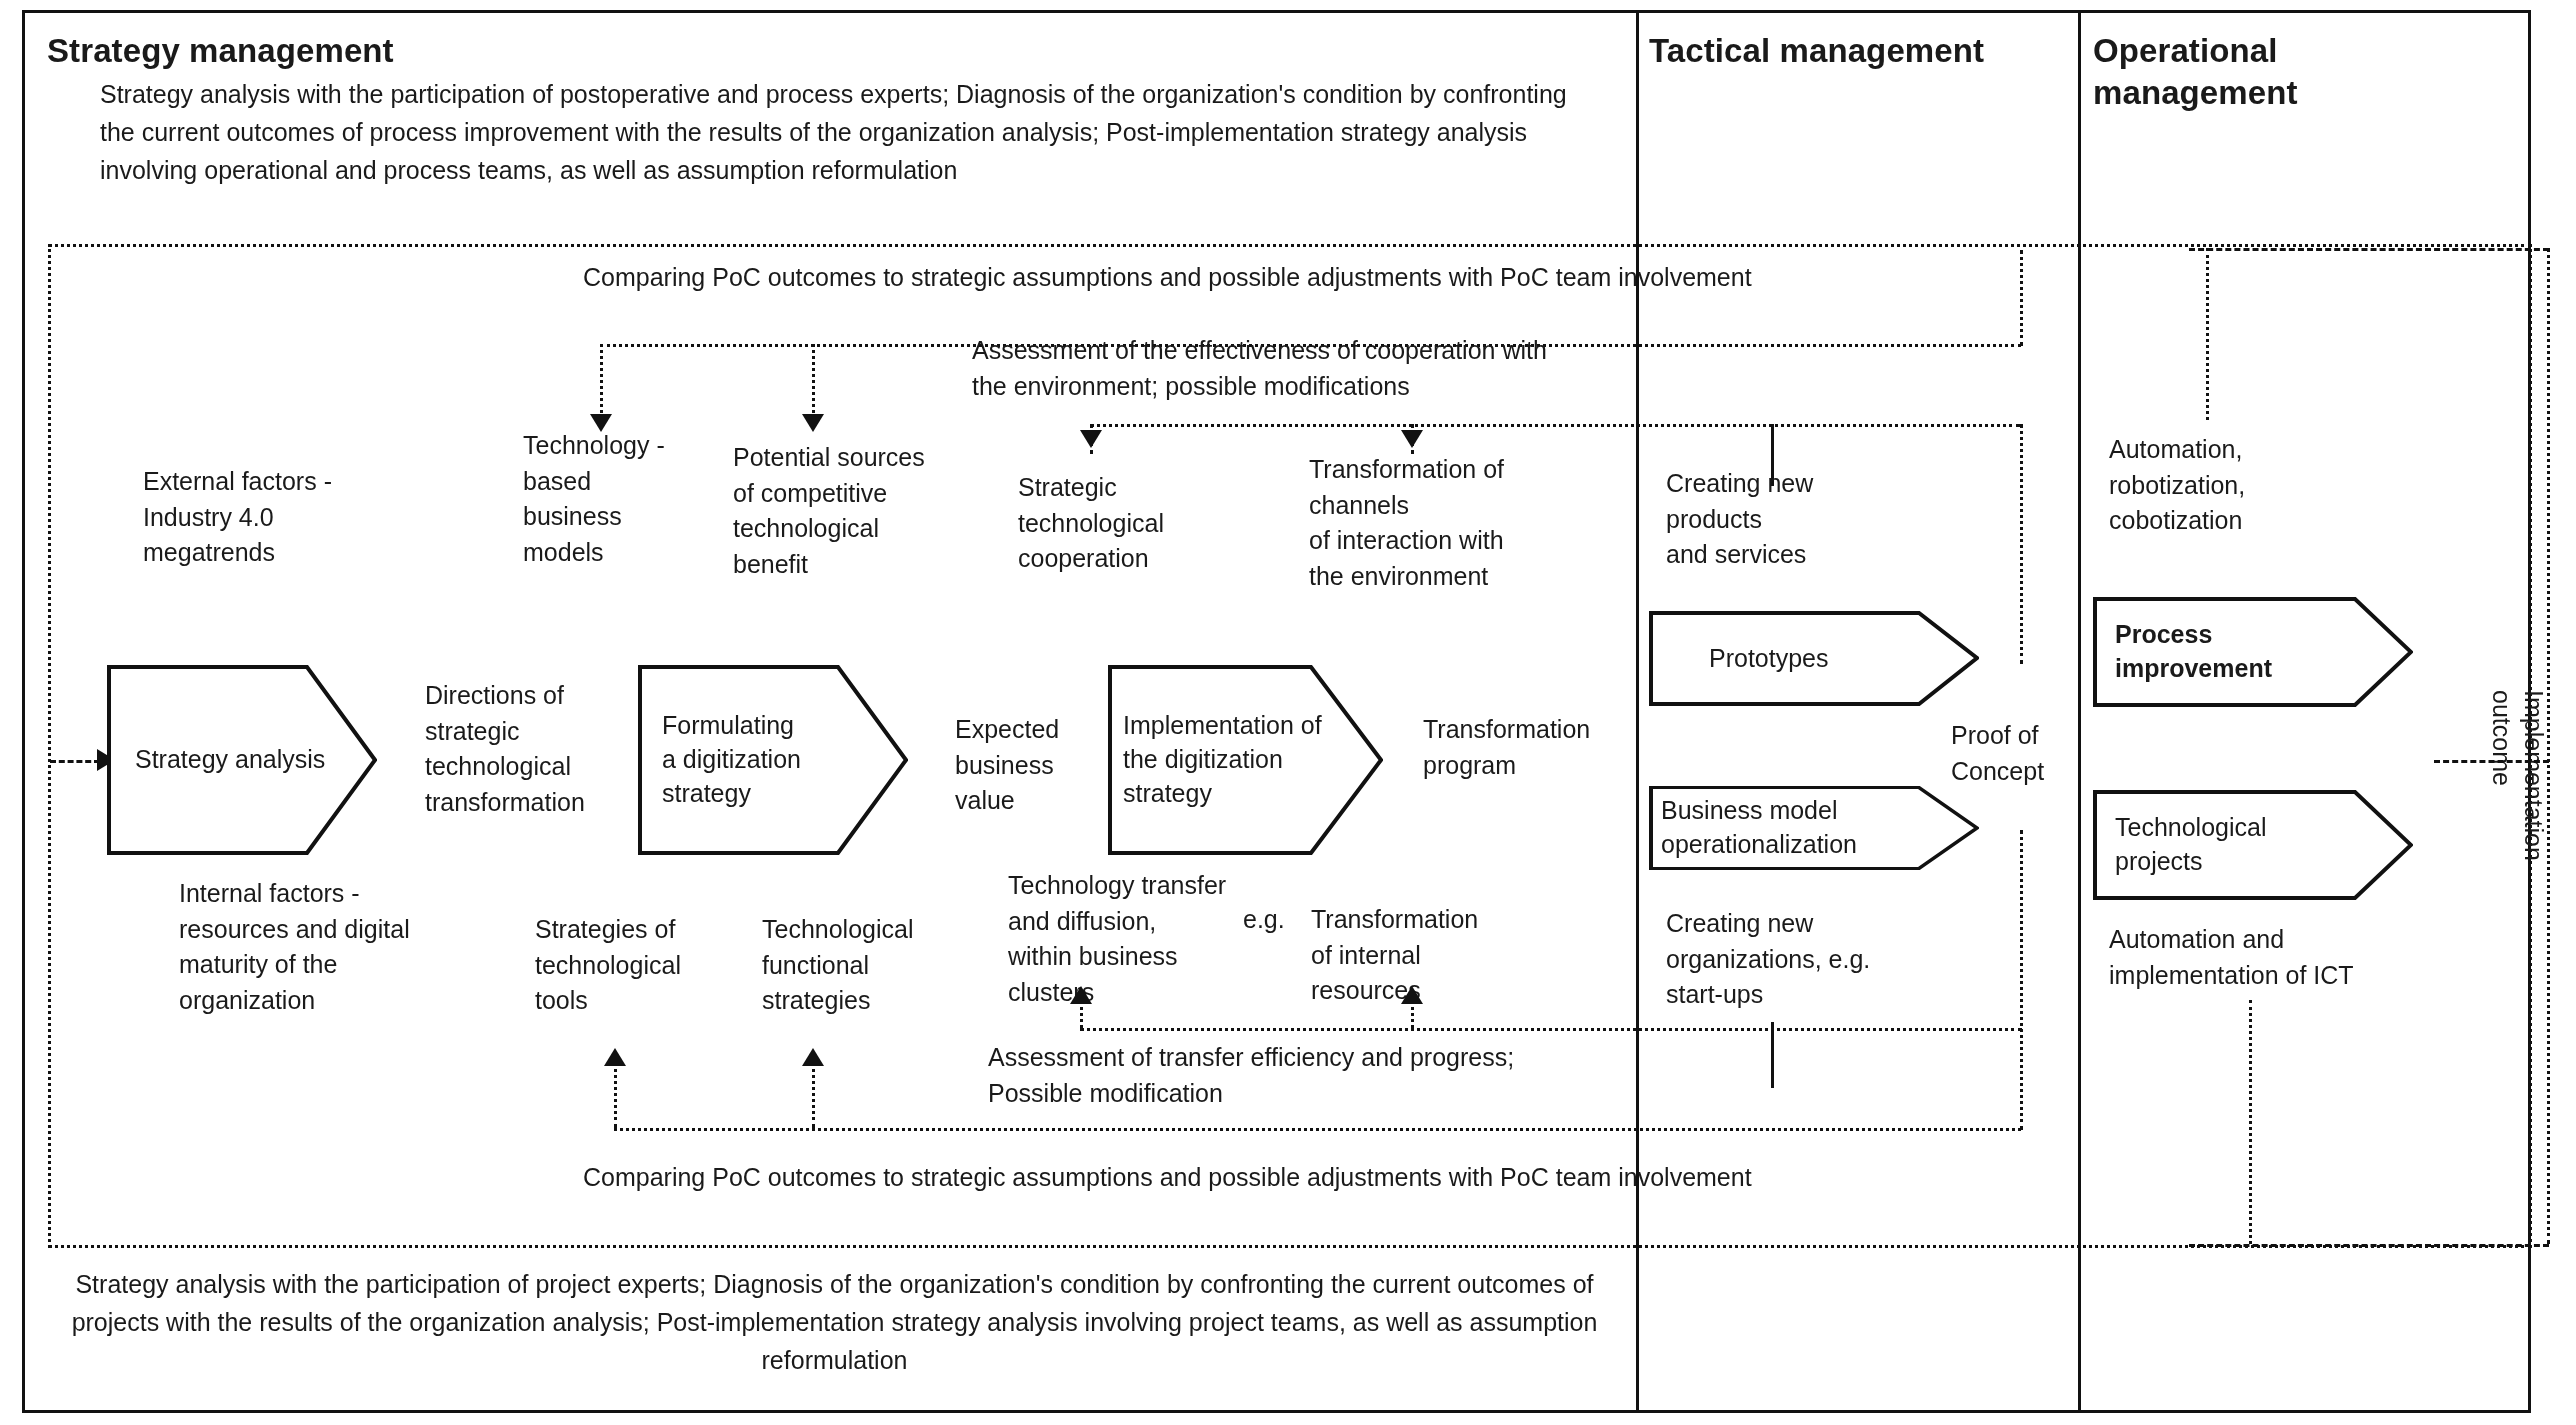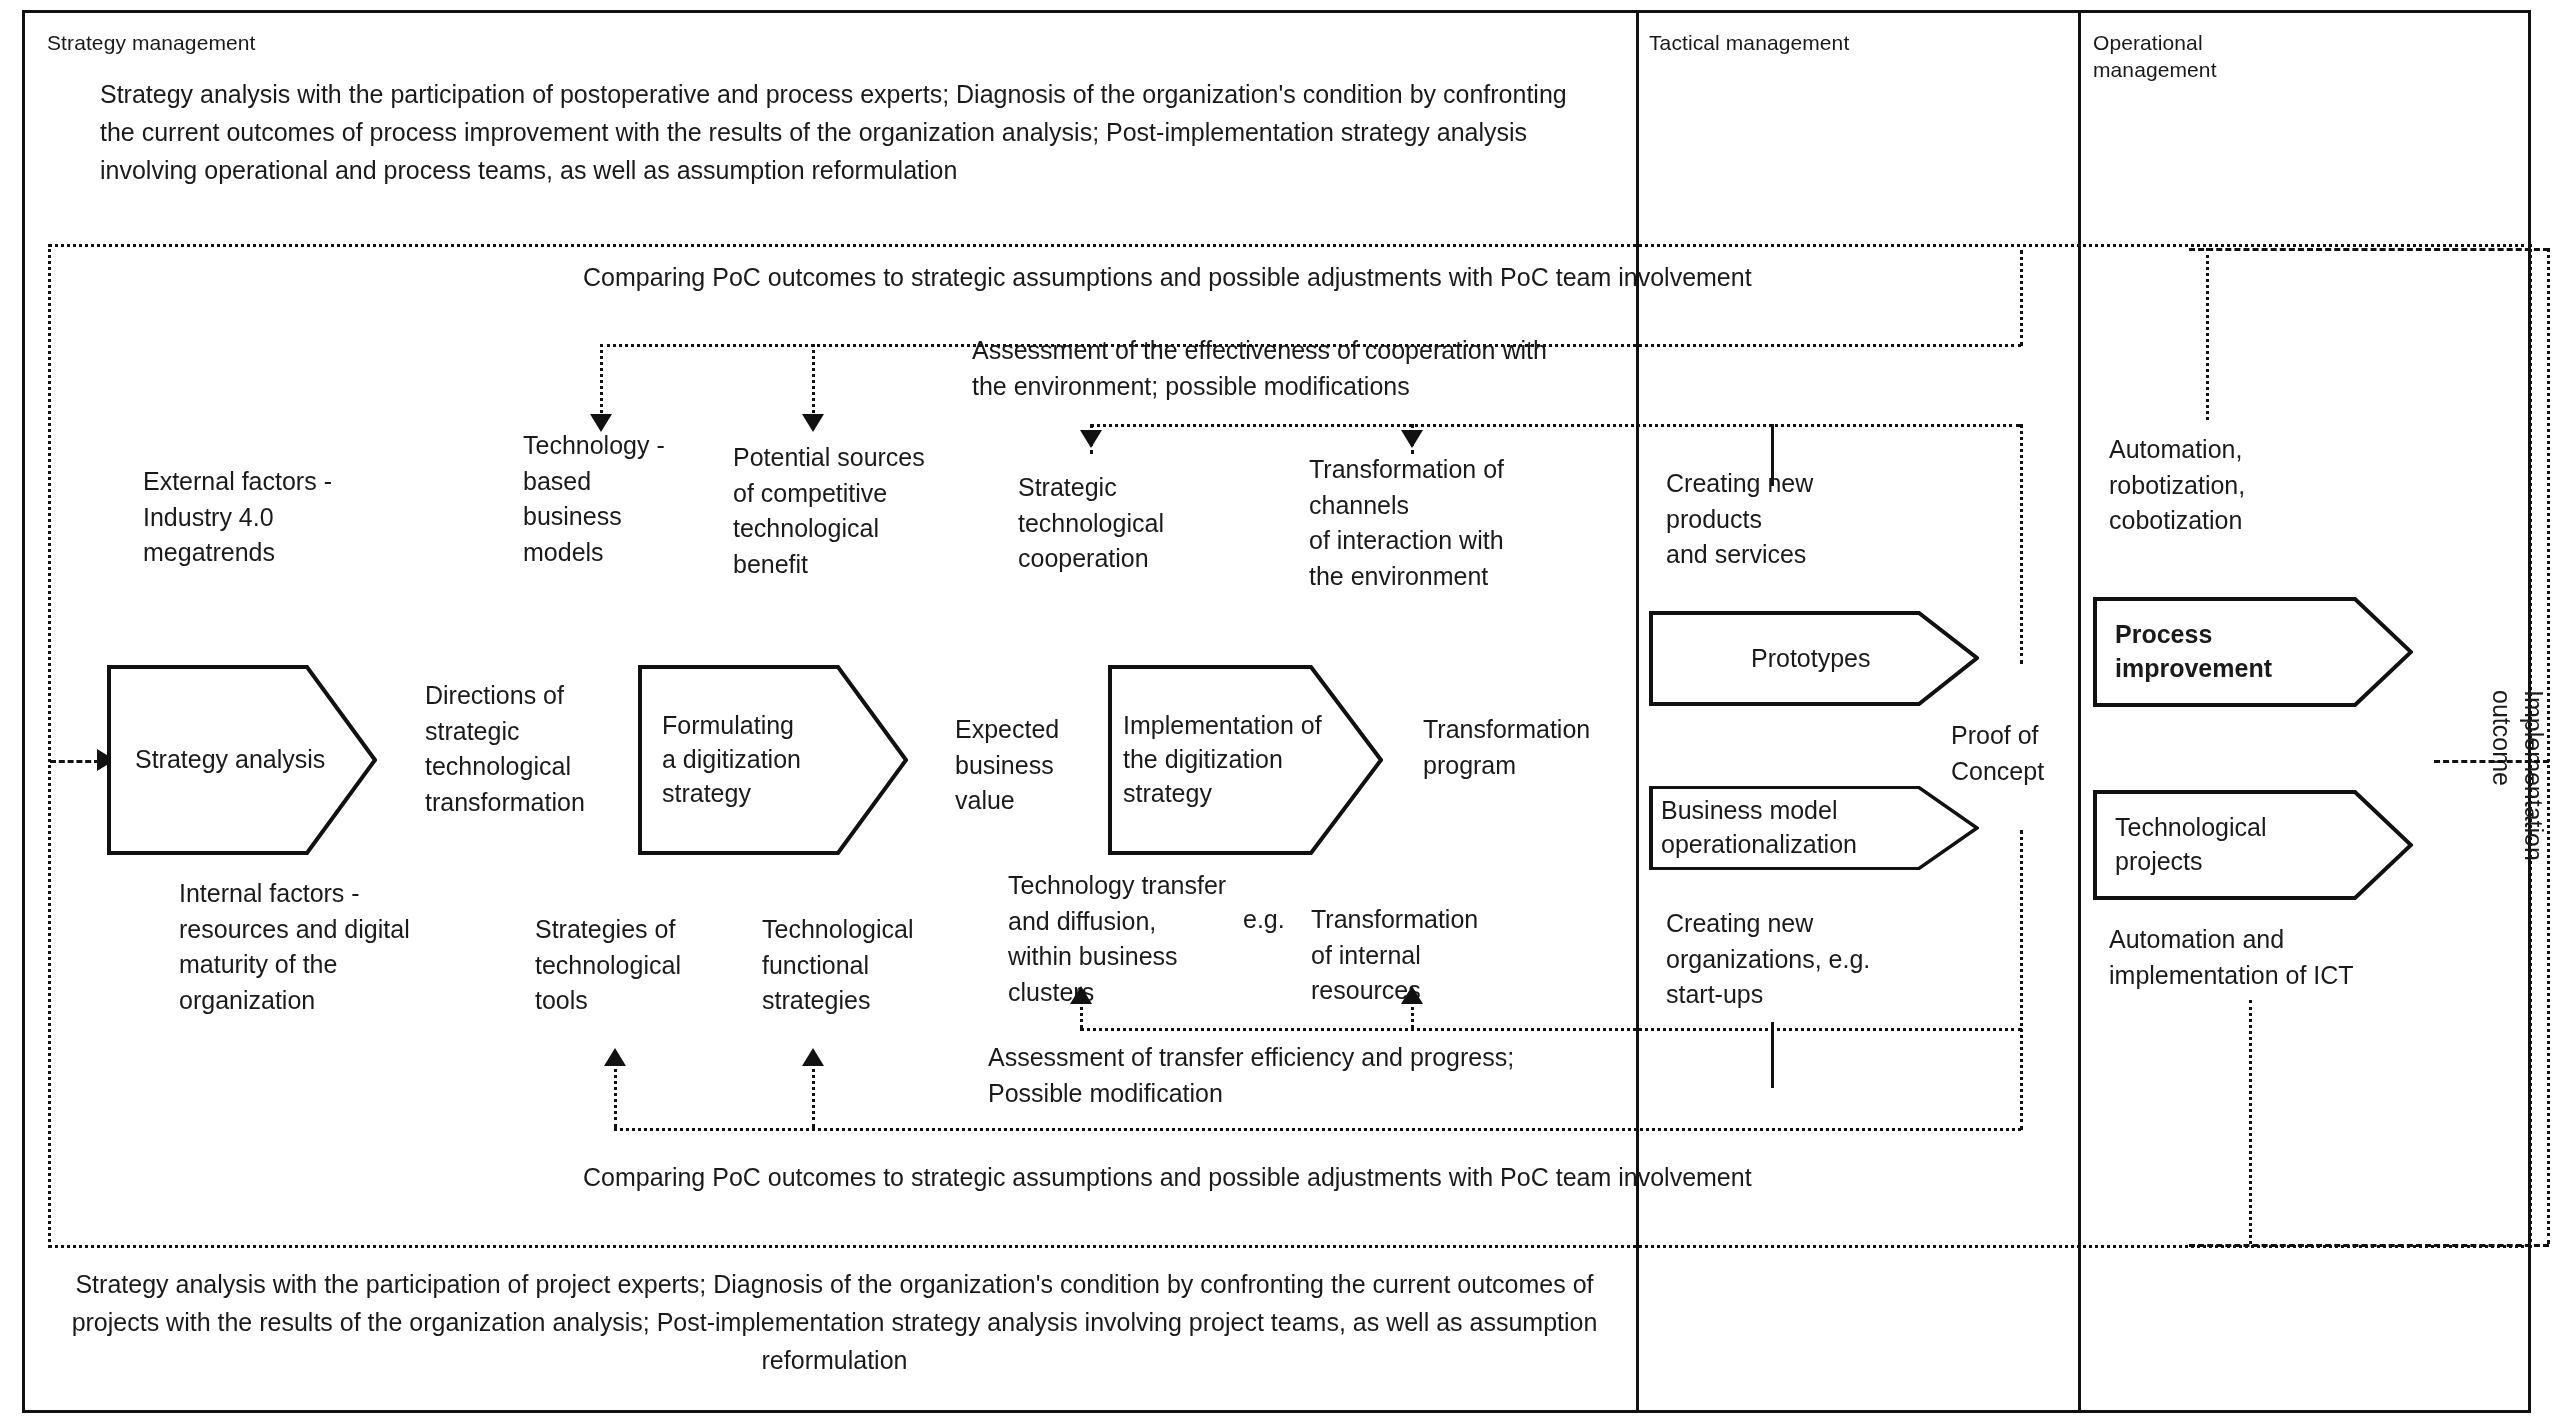--- a/index.html
+++ b/index.html
@@ -4,21 +4,21 @@
 <style>
   html,body{margin:0;padding:0;background:#ffffff;}
   body{font-family:"Liberation Sans", sans-serif;color:#1a1a1a;}
   #stage{position:relative;width:2576px;height:1425px;background:#fff;overflow:hidden;}
 
   
   .frame{position:absolute;border:3px solid #111;box-sizing:border-box;}
   .vdiv{position:absolute;width:3px;background:#111;}
 
   
-  .colhead{position:absolute;font-weight:normal;font-size:21px;line-height:1.28;letter-spacing:0.1px;}
+  .colhead{position:absolute;font-weight:bold;font-size:33px;line-height:1.28;letter-spacing:0.1px;}
 
   
   .para{position:absolute;font-size:25px;line-height:1.52;}
 
   
   .dotbox{position:absolute;border:3px dotted #111;box-sizing:border-box;}
 
   
   .lbl{position:absolute;font-size:25px;line-height:1.42;white-space:pre-line;}
 
@@ -144,21 +144,21 @@
 strategy</div>
   </div>
 
   <div class="lbl" style="left:1423px;top:712px;">Transformation
 program</div>
 
   <div class="chev" style="left:1649px;top:611px;width:330px;height:95px;">
     <svg viewBox="0 0 330 95" preserveAspectRatio="none">
       <polygon points="2,2 270,2 328,47 270,93 2,93" fill="#fff" stroke="#111" stroke-width="4"></polygon>
     </svg>
-    <div class="ctext" style="padding-left:60px;margin-left:42px;">Prototypes</div>
+    <div class="ctext" style="padding-left:60px;">Prototypes</div>
   </div>
 
   <div class="chev" style="left:1649px;top:786px;width:330px;height:84px;">
     <svg viewBox="0 0 330 108" preserveAspectRatio="none">
       <polygon points="2,2 270,2 328,54 270,106 2,106" fill="#fff" stroke="#111" stroke-width="4"></polygon>
     </svg>
     <div class="ctext" style="padding-left:12px;">Business model
 operationalization</div>
   </div>
 

